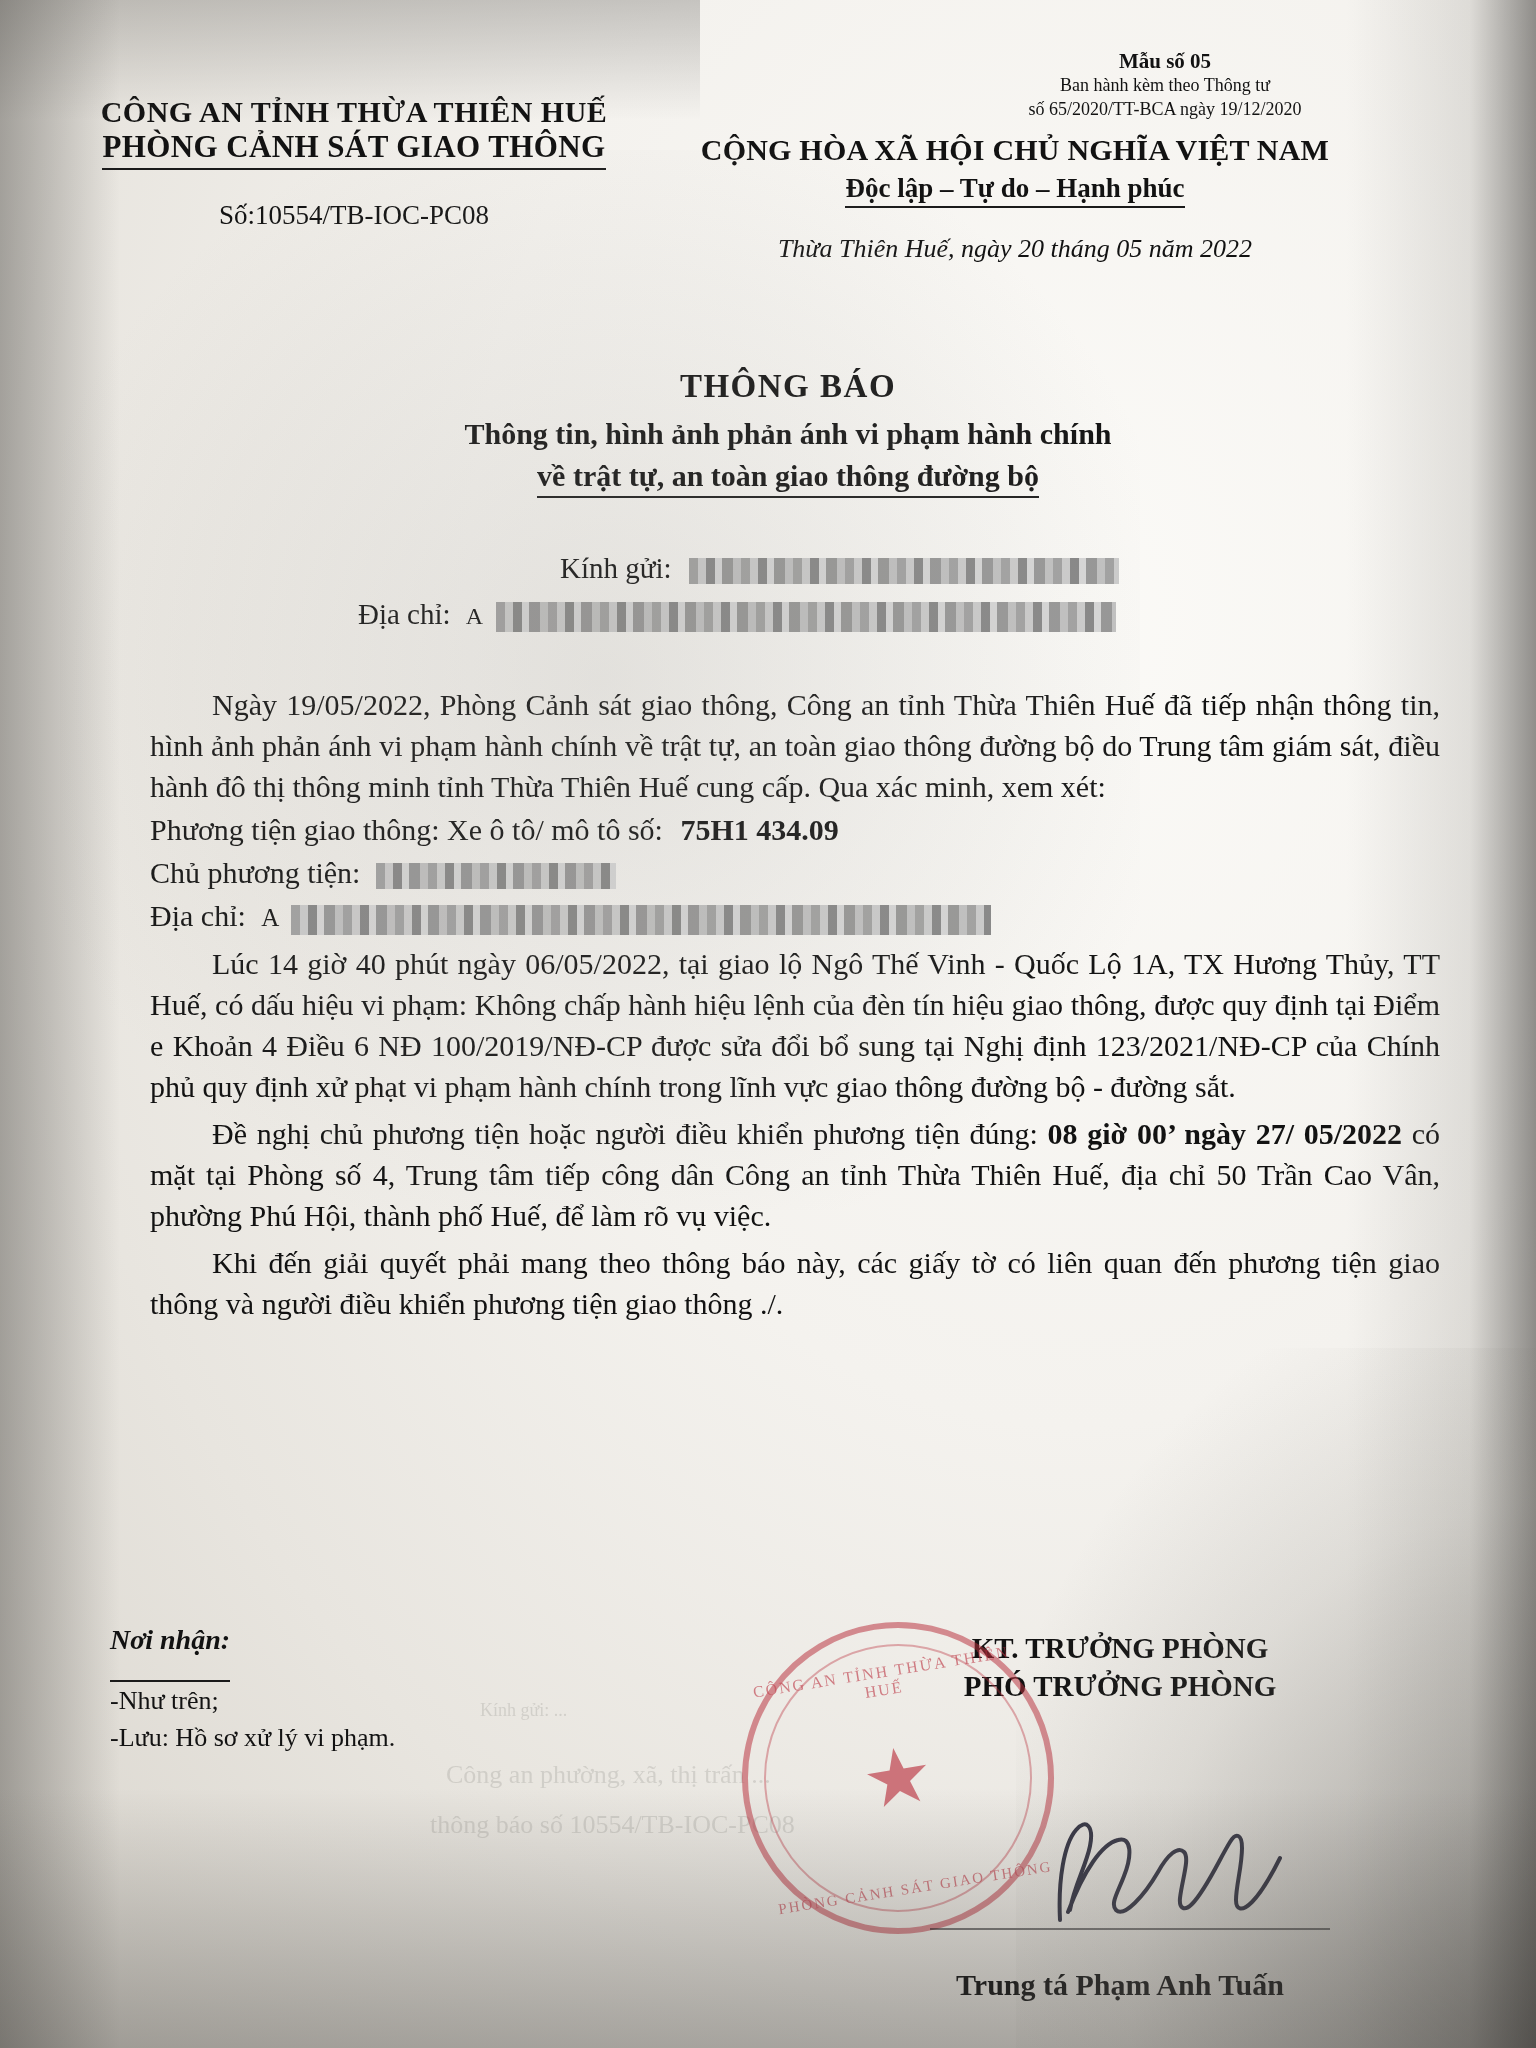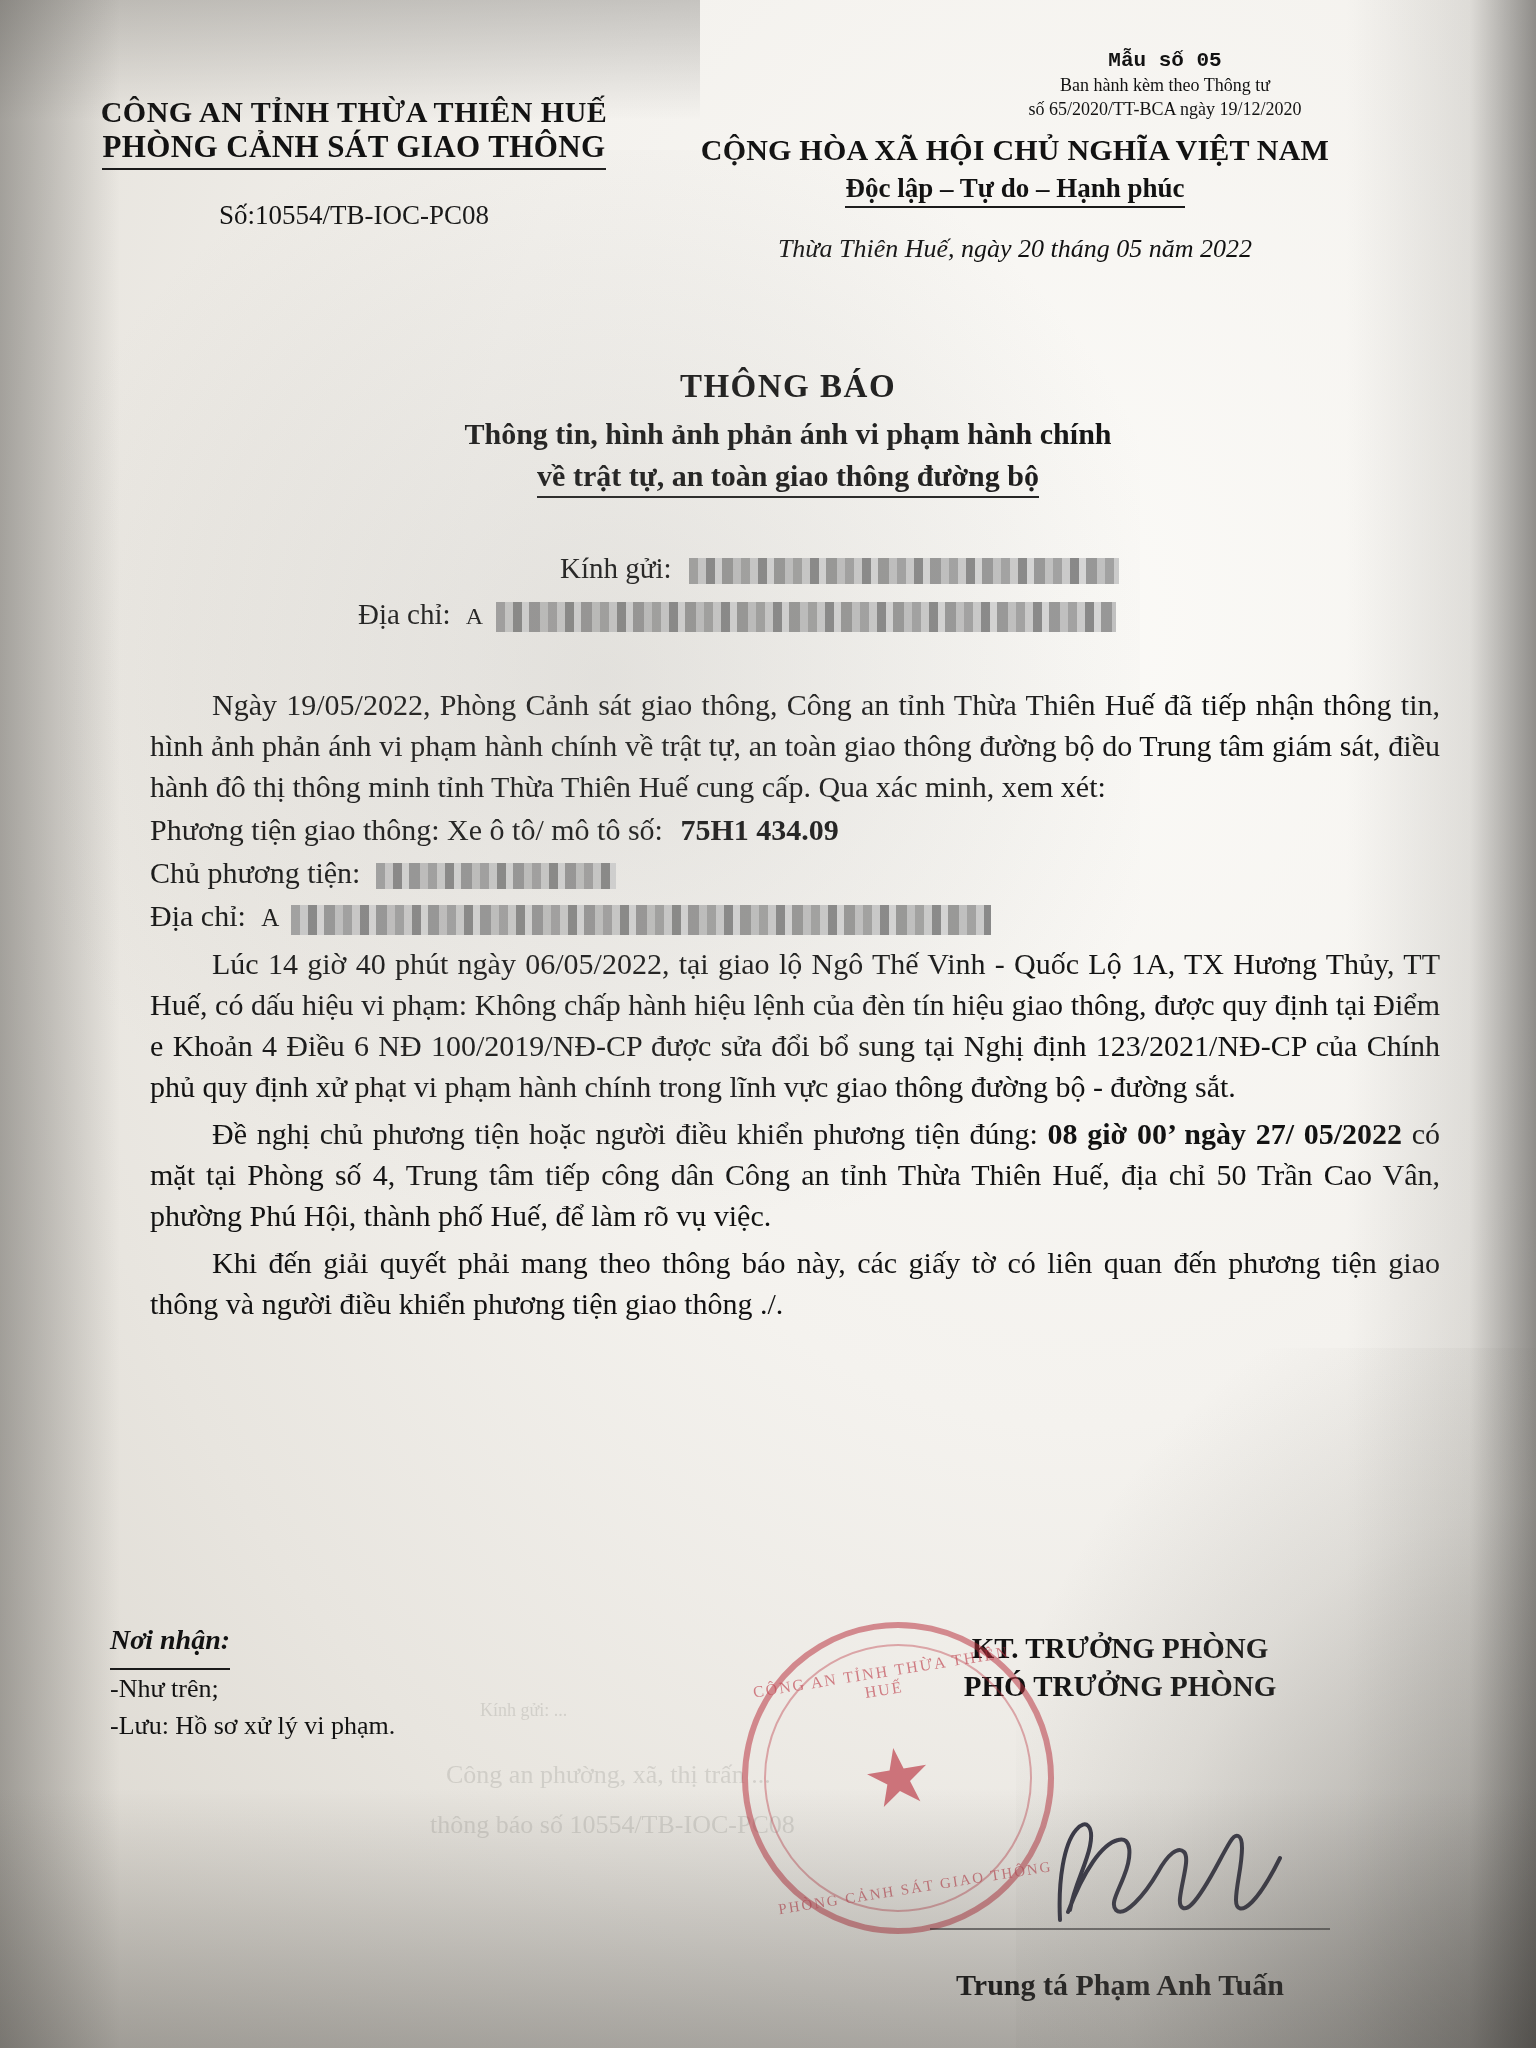--- a/index.html
+++ b/index.html
@@ -92,21 +92,20 @@
     top: 10px; left: 620px;
     width: 790px;
     text-align: center;
   }
   .mau {
     font-size: 21px;
     font-weight: 700;
     text-align: center;
     margin-left: 300px;
     line-height: 1.25;
-    font-family: Liberation Mono, monospace;
   }
   .mau-sub {
     font-size: 18px;
     font-weight: 400;
     text-align: center;
     margin-left: 300px;
     line-height: 1.3;
   }
   .cthxh {
     margin-top: 12px;
@@ -207,21 +206,21 @@
     top: 1620px; left: 110px;
     font-size: 26px;
     line-height: 1.45;
   }
   .noi-nhan .hd {
     font-weight: 700;
     font-style: italic;
     font-size: 28px;
     display: inline-block;
     border-bottom: 2px solid #1a1a1a;
-    padding-bottom: 7px;
+    padding-bottom: 19px;
   }
   .sign-block {
     position: absolute;
     top: 1630px; left: 860px;
     width: 520px;
     text-align: center;
     font-size: 29px;
     font-weight: 700;
     line-height: 1.3;
   }

